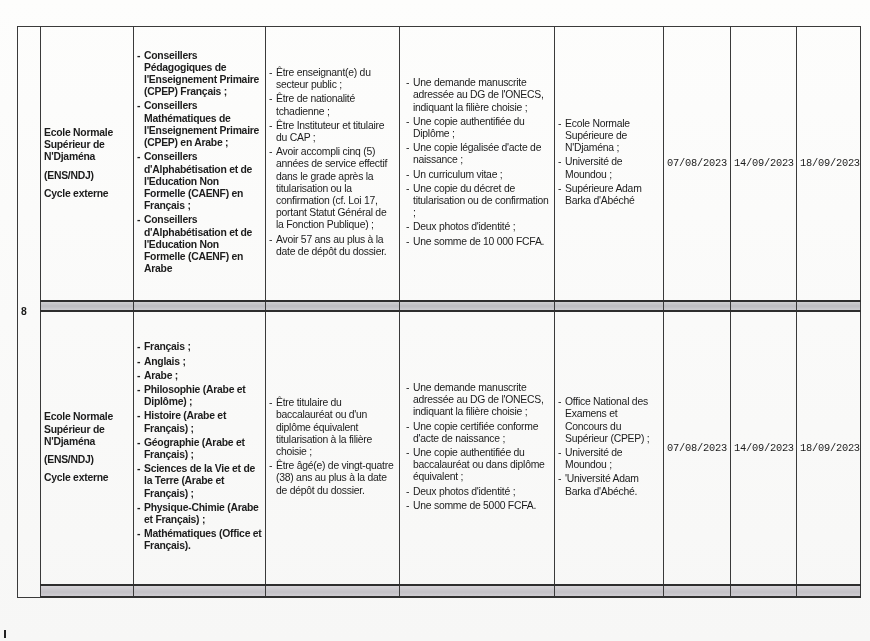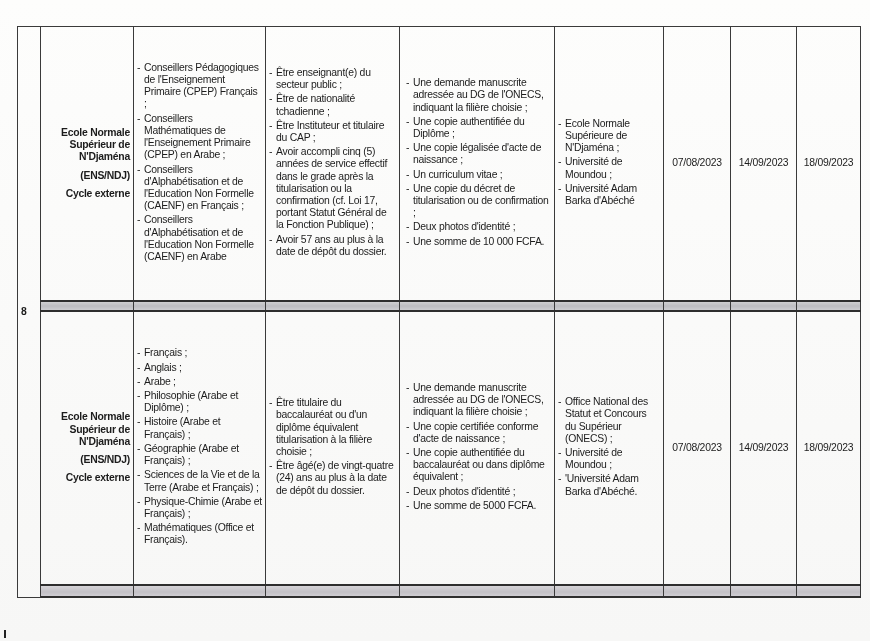--- a/index.html
+++ b/index.html
@@ -38,21 +38,21 @@
       padding: 0 3px;
     }
     td.num {
       vertical-align: middle;
       text-align: left;
       font-weight: bold;
       font-size: 10.5px;
       padding-left: 5px;
     }
     td.inst {
-      text-align: right;
+      text-align: left;
       font-weight: bold;
       font-size: 11.2px;
       line-height: 13.2px;
     }
     td.inst .line { display: block; }
     td.inst .gap { display: block; height: 6px; }
     td.list ul {
       list-style: none;
       margin: 0;
       padding: 0;
@@ -61,24 +61,25 @@
       position: relative;
       padding-left: 7px;
       margin-bottom: 2px;
     }
     td.list li::before {
       content: "-";
       position: absolute;
       left: 0;
       top: 0;
     }
-    td.bold li { font-weight: normal; }
+    td.bold li { font-weight: bold; }
     td.date {
       text-align: center;
       font-size: 10.6px;
+      font-family: Liberation Mono, monospace;
     }
     tr.r1 td { height: 273px; }
     tr.sep td {
       height: 8px;
       padding: 0;
       background: linear-gradient(180deg, #cfcfd1 0%, #bdbdc1 50%, #cdcdd0 100%);
       border-top: 2px solid #2e2e2e;
       border-bottom: 2px solid #2e2e2e;
     }
     tr.r2 td { height: 272px; }
@@ -154,21 +155,21 @@
           <li>Un curriculum vitae ;</li>
           <li>Une copie du décret de titularisation ou de confirmation ;</li>
           <li>Deux photos d'identité ;</li>
           <li>Une somme de 10 000 FCFA.</li>
         </ul>
       </td>
       <td class="list">
         <ul>
           <li>Ecole Normale Supérieure de N'Djaména ;</li>
           <li>Université de Moundou ;</li>
-          <li>Université Adam Barka d'Abéché</li>
+          <li>Supérieure Adam Barka d'Abéché</li>
         </ul>
       </td>
       <td class="date">
         <span>07/08/2023</span>
       </td>
       <td class="date">
         <span>14/09/2023</span>
       </td>
       <td class="date">
         <span>18/09/2023</span>
@@ -205,35 +206,35 @@
           <li>Histoire (Arabe et Français) ;</li>
           <li>Géographie (Arabe et Français) ;</li>
           <li>Sciences de la Vie et de la Terre (Arabe et Français) ;</li>
           <li>Physique-Chimie (Arabe et Français) ;</li>
           <li>Mathématiques (Office et Français).</li>
         </ul>
       </td>
       <td class="list">
         <ul>
           <li>Être titulaire du baccalauréat ou d'un diplôme équivalent titularisation à la filière choisie ;</li>
-          <li>Être âgé(e) de vingt-quatre (24) ans au plus à la date de dépôt du dossier.</li>
+          <li>Être âgé(e) de vingt-quatre (38) ans au plus à la date de dépôt du dossier.</li>
         </ul>
       </td>
       <td class="list" style="padding-left:6px">
         <ul>
           <li>Une demande manuscrite adressée au DG de l'ONECS, indiquant la filière choisie ;</li>
           <li>Une copie certifiée conforme d'acte de naissance ;</li>
           <li>Une copie authentifiée du baccalauréat ou dans diplôme équivalent ;</li>
           <li>Deux photos d'identité ;</li>
           <li>Une somme de 5000 FCFA.</li>
         </ul>
       </td>
       <td class="list">
         <ul>
-          <li>Office National des Statut et Concours du Supérieur (ONECS) ;</li>
+          <li>Office National des Examens et Concours du Supérieur (CPEP) ;</li>
           <li>Université de Moundou ;</li>
           <li>'Université Adam Barka d'Abéché.</li>
         </ul>
       </td>
       <td class="date">
         <span>07/08/2023</span>
       </td>
       <td class="date">
         <span>14/09/2023</span>
       </td>

